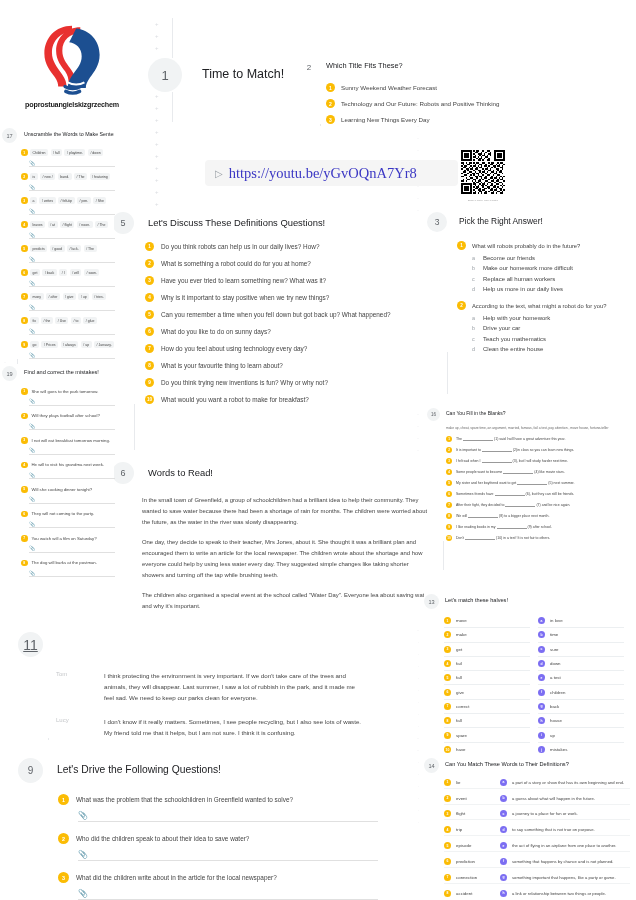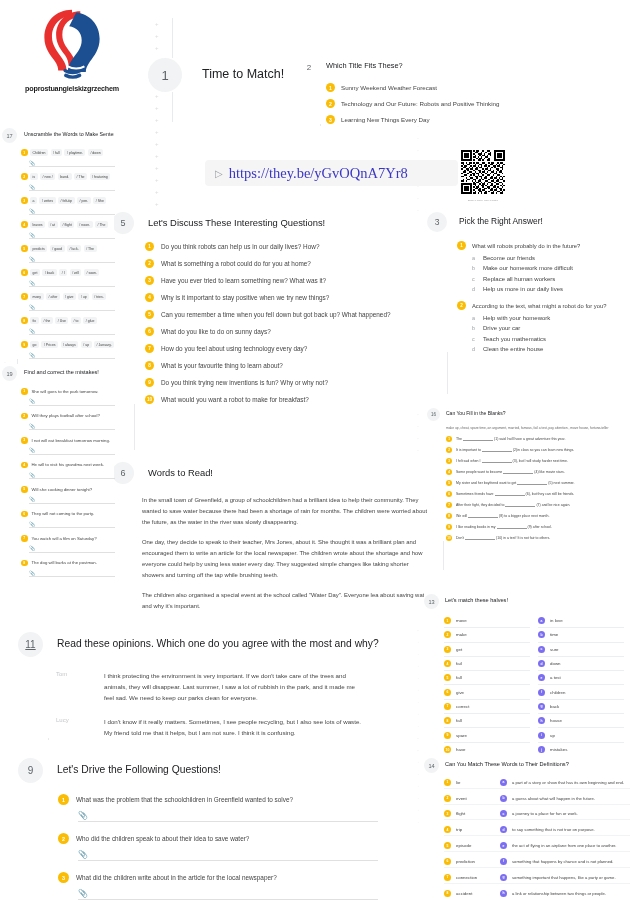--- a/index.html
+++ b/index.html
@@ -39,21 +39,21 @@
   .ans-line { border-bottom:1px solid #e0e0e0; }
   .clip { color:#bdbdbd; }
 
   
   #title {
     position:absolute; left:170px; top:18px; width:420px;
     font-size:16.5px; color:#202124; letter-spacing:.1px;
   }
 
   
-  #logo { position:absolute; left:18px; top:4px; width:108px; height:104px;
+  #logo { position:absolute; left:18px; top:20px; width:108px; height:104px;
           background:#fff; display:flex; flex-direction:column;
           align-items:center; justify-content:flex-start; }
   #logo svg { width:70px; height:76px; margin-top:3px; }
   #logo .lw { font-size:7.2px; font-weight:700; color:#1a1a1a; letter-spacing:-.2px; margin-top:1px; }
 
   
   #s1 { left:148px; top:58px; width:180px; }
   #s1 .sec-num { width:34px; height:34px; font-size:13px; }
   #s1 .sec-title { font-size:12.5px; margin-left:20px; margin-top:9px; }
 
@@ -101,21 +101,21 @@
 
   
   #s6 { left:112px; top:462px; width:330px; }
   #s6 .sec-num { width:22px; height:22px; font-size:9px; }
   #s6 .sec-title { font-size:9.4px; margin-left:14px; margin-top:5px; }
   #s6 .body { margin:11px 0 0 30px; width:290px; }
   #s6 .body p { font-size:5.9px; line-height:11px; color:#444; margin-bottom:9px; }
 
   
   #s11 { left:18px; top:632px; width:400px; }
-  #s11 .sec-num { width:25px; height:25px; font-size:10px;text-decoration:underline; }
+  #s11 .sec-num { width:25px; height:25px; font-size:14px;text-decoration:underline; }
   #s11 .sec-title { font-size:10.3px; margin-left:14px; margin-top:6px; }
   #s11 .op { display:flex; margin:13px 0 0 38px; }
   #s11 .who { font-size:6px; color:#c5c7ca; width:48px; flex:0 0 48px; padding-top:1px;}
   #s11 .otxt { font-size:6.2px; line-height:11px; color:#444; width:262px; }
 
   
   #s9 { left:18px; top:758px; width:400px; }
   #s9 .sec-num { width:25px; height:25px; font-size:10px; }
   #s9 .sec-title { font-size:10.3px; margin-left:14px; margin-top:6px; }
   #s9 .q { margin:11px 0 0 40px; }
@@ -237,21 +237,21 @@
       <span class="otxt">Technology and Our Future: Robots and Positive Thinking</span>
     </div>
     <div class="opt">
       <span class="bul">3</span>
       <span class="otxt">Learning New Things Every Day</span>
     </div>
   </div>
 
   <div id="urlpill">
     <span class="play">▷</span>
-    <a href="#">https://they.be/yGvOQnA7Yr8</a>
+    <a href="#">https://youtu.be/yGvOQnA7Yr8</a>
   </div>
 
   <div id="qr">
     <svg width="48" height="44" viewBox="0 0 29 29" shape-rendering="crispEdges">
       <rect width="29" height="29" fill="#fff"></rect>
       <g fill="#000">
         <rect x="0" y="0" width="7" height="1"></rect>
           <rect x="0" y="6" width="7" height="1"></rect>
         <rect x="0" y="0" width="1" height="7"></rect>
           <rect x="6" y="0" width="1" height="7"></rect>
@@ -472,21 +472,21 @@
           <rect x="23" y="28" width="1" height="1"></rect>
           <rect x="26" y="28" width="2" height="1"></rect>
       </g>
     </svg>
     <div class="qcap">Brainy 6 Unit 3 - Time to Listen</div>
   </div>
 
   <div class="card" id="s5">
     <div class="sec-head">
       <div class="sec-num">5</div>
-      <div class="sec-title">Let's Discuss These Interesting Questions!</div>
+      <div class="sec-title">Let's Discuss These Definitions Questions!</div>
     </div>
     <div class="qrow">
         <span class="bul">1</span>
         <span class="qtxt">Do you think robots can help us in our daily lives? How?</span>
       </div>
     <div class="qrow">
         <span class="bul">2</span>
         <span class="qtxt">What is something a robot could do for you at home?</span>
       </div>
     <div class="qrow">
@@ -584,21 +584,20 @@
     <div class="body">
       <p>In the small town of Greenfield, a group of schoolchildren had a brilliant idea to help their community. They wanted to save water because there had been a shortage of rain for months. The children were worried about the future, as the water in the river was slowly disappearing.</p>
       <p>One day, they decide to speak to their teacher, Mrs Jones, about it. She thought it was a brilliant plan and encouraged them to write an article for the local newspaper. The children wrote about the shortage and how everyone could help by using less water every day. They suggested simple changes like taking shorter showers and turning off the tap while brushing teeth.</p>
       <p>The children also organised a special event at the school called "Water Day". Everyone lea about saving water and why it's important.</p>
     </div>
   </div>
 
   <div class="card" id="s11">
     <div class="sec-head">
       <div class="sec-num">11</div>
-      <div class="sec-title">Read these opinions. Which one do you agree with the most and why?</div>
     </div>
     <div class="op">
       <div class="who">Tom</div>
       <div class="otxt">I think protecting the environment is very important. If we don't take care of the trees and animals, they will disappear. Last summer, I saw a lot of rubbish in the park, and it made me feel sad. We need to keep our parks clean for everyone.</div>
     </div>
     <div class="op">
       <div class="who">Lucy</div>
       <div class="otxt">I don't know if it really matters. Sometimes, I see people recycling, but I also see lots of waste. My friend told me that it helps, but I am not sure. I think it is confusing.</div>
     </div>
   </div>

